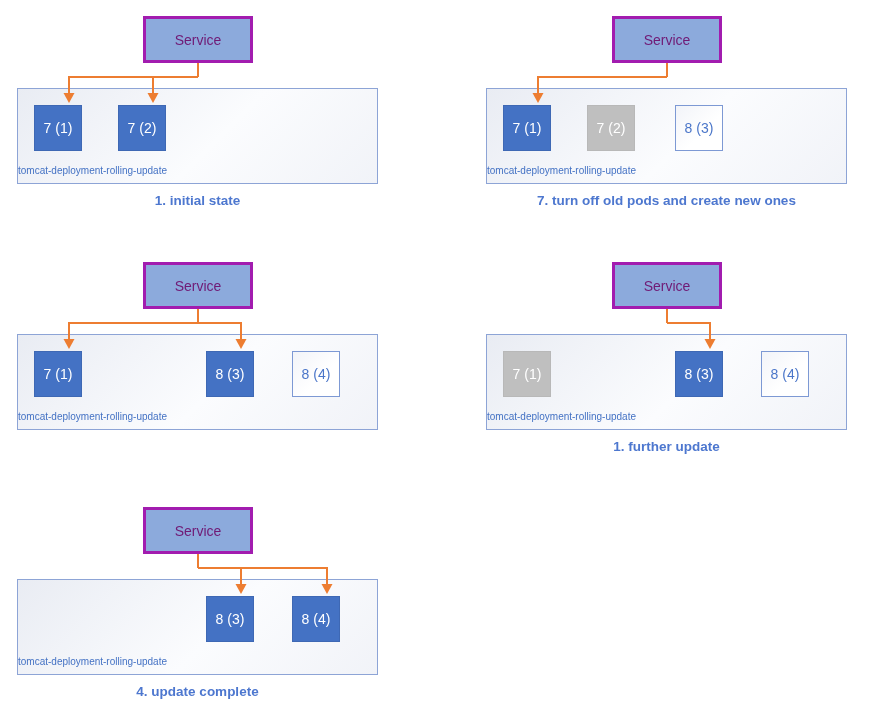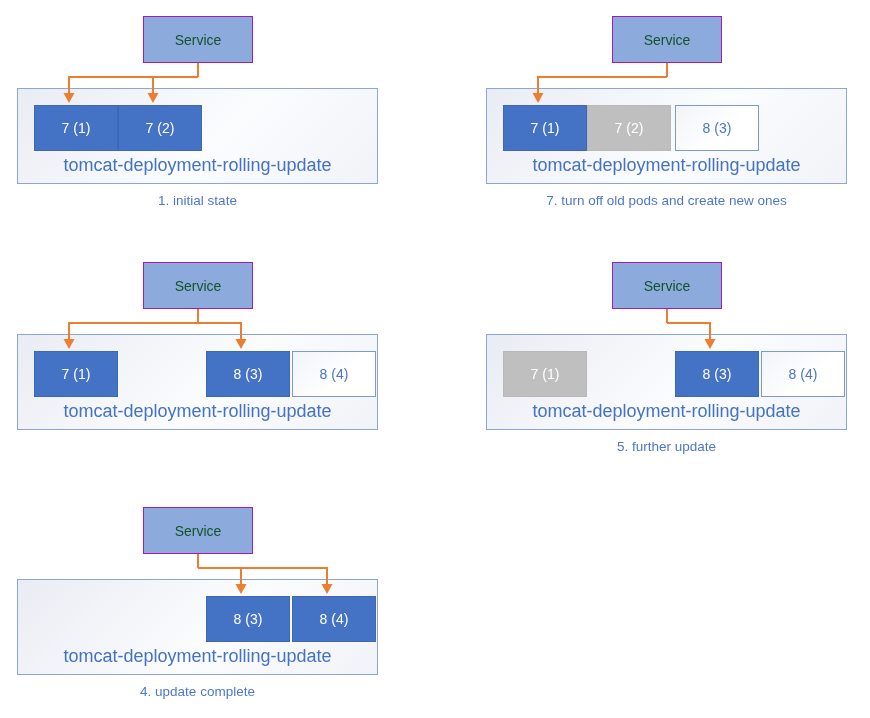--- a/index.html
+++ b/index.html
@@ -20,23 +20,23 @@
     width: 435px;
     height: 245px;
   }
   .service-box {
     position: absolute;
     left: 143px;
     top: 16px;
     width: 110px;
     height: 47px;
     background: #8caadc;
-    border: 1px solid #a21caf;
+    border: 3px solid #a21caf;
     box-sizing: border-box;
-    color: #14532d;
+    color: #701a75;
     font-size: 14px;
     display: flex;
     align-items: center;
     justify-content: center;
     z-index: 2;
   }
   .arrows-svg {
     position: absolute;
     left: 0;
     top: 0;
@@ -51,21 +51,21 @@
     top: 88px;
     width: 361px;
     height: 96px;
     box-sizing: border-box;
     border: 1px solid #8da4d6;
     background: linear-gradient(135deg, #e9ecf3 0%, #fbfcfe 55%, #f1f3f8 100%);
   }
   .pod {
     position: absolute;
     top: 16px;
-    width: 84px;
+    width: 48px;
     height: 46px;
     box-sizing: border-box;
     display: flex;
     align-items: center;
     justify-content: center;
     font-size: 14px;
   }
   .pod-running {
     background: #4472c4;
     border: 1px solid #3e68b4;
@@ -79,32 +79,32 @@
   .pod-starting {
     background: linear-gradient(135deg, #f2f4f9 0%, #ffffff 60%);
     border: 1.5px solid #7d99d4;
     color: #4b76c9;
   }
   .deploy-label {
     position: absolute;
     left: 0;
     right: 0;
     bottom: 7px;
-    text-align: center;
     color: #4472c4;
-    font-size: 18px;
+    font-size: 10px;
   }
   .caption {
     position: absolute;
     left: 17px;
     top: 193px;
     width: 361px;
     text-align: center;
     color: #4d77cf;
     font-size: 13.5px;
+    font-weight: bold;
   }
 </style>
 </head>
 <body>
 
 <div id="canvas">
 
   <div class="panel" style="left:0; top:0;">
     <svg class="arrows-svg" viewBox="0 0 435 245">
         <path d="M198,63 L198,77 M69,77 L198,77 M69,76 L69,94 M153,76 L153,94" fill="none" stroke="#ed7d31" stroke-width="2"></path>
@@ -155,21 +155,21 @@
         <path d="M198,63 L198,77 M198,77 L241,77 M241,76 L241,94" fill="none" stroke="#ed7d31" stroke-width="2"></path>
         <polygon points="235.5,93 246.5,93 241,103" fill="#ed7d31"></polygon>
       </svg>
     <div class="service-box">Service</div>
     <div class="deploy-box">
       <div class="deploy-label">tomcat-deployment-rolling-update</div>
     <div class="pod pod-terminating" style="left: 16px;">7 (1)</div>
         <div class="pod pod-running" style="left: 188px;">8 (3)</div>
         <div class="pod pod-starting" style="left: 274px;">8 (4)</div>
       </div>
-    <div class="caption">5. further update</div>
+    <div class="caption">1. further update</div>
   </div>
 
   <div class="panel" style="left:0; top:491px;">
     <svg class="arrows-svg" viewBox="0 0 435 245">
         <path d="M198,63 L198,77 M198,77 L327,77 M241,76 L241,94 M327,76 L327,94" fill="none" stroke="#ed7d31" stroke-width="2"></path>
         <polygon points="235.5,93 246.5,93 241,103" fill="#ed7d31"></polygon>
         <polygon points="321.5,93 332.5,93 327,103" fill="#ed7d31"></polygon>
       </svg>
     <div class="service-box">Service</div>
     <div class="deploy-box">

